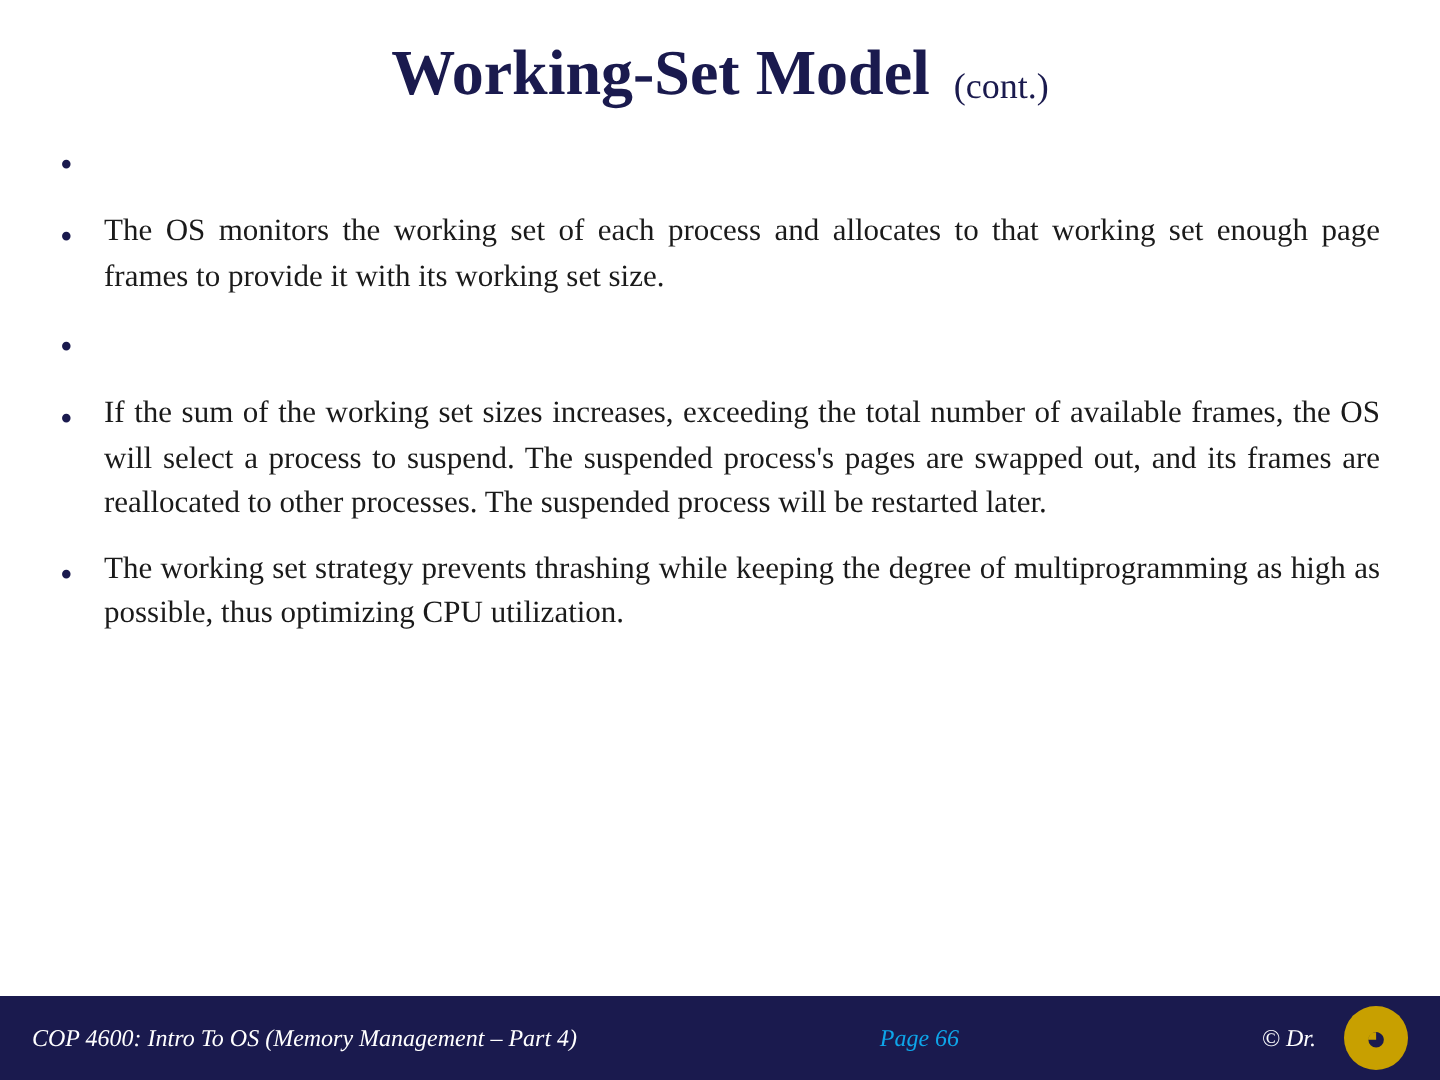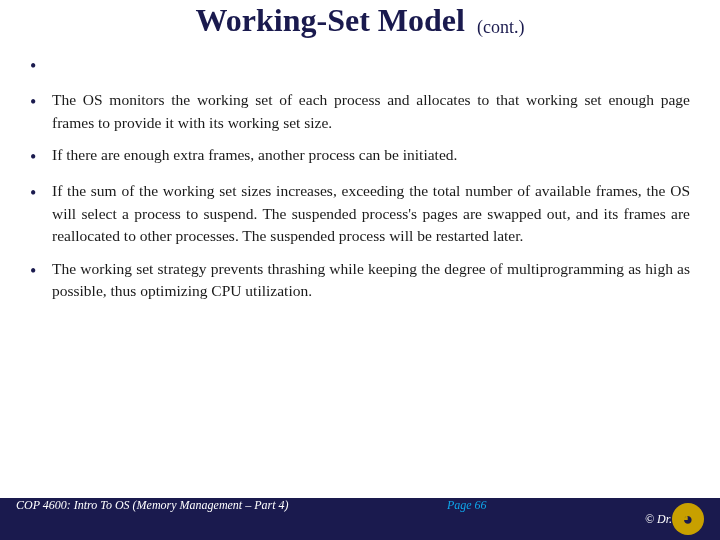--- a/index.html
+++ b/index.html
@@ -11,21 +11,21 @@
       font-family: "Times New Roman", Times, serif;
       overflow: hidden;
     }
 
     .slide {
       width: 720px;
       height: 540px;
       background: #ffffff;
       display: flex;
       flex-direction: column;
-      padding: 2px 30px 0 30px;
+      padding: 18px 30px 0 30px;
     }
 
     .title-area {
       text-align: center;
       margin-bottom: 14px;
     }
 
     .title-main {
       font-size: 32px;
       font-weight: bold;
@@ -68,20 +68,21 @@
       color: #1a1a1a;
       line-height: 1.45;
       text-align: justify;
     }
 
     .footer {
       height: 42px;
       background: #1a1a4e;
       margin: 0 -30px;
       display: flex;
+      align-items: center;
       padding: 0 16px;
       justify-content: space-between;
       margin-top: 8px;
     }
 
     .footer-left {
       font-size: 12px;
       color: #ffffff;
       font-style: italic;
       font-family: "Times New Roman", Times, serif;
@@ -94,21 +95,21 @@
       font-family: "Times New Roman", Times, serif;
     }
 
     .footer-right {
       font-size: 12px;
       color: #ffffff;
       font-style: italic;
       font-family: "Times New Roman", Times, serif;
       display: flex;
       align-items: center;
-      gap: 0;
+      gap: 14px;
     }
 
     .logo-circle {
       width: 32px;
       height: 32px;
       background: #c8a000;
       border-radius: 50%;
       display: flex;
       align-items: center;
       justify-content: center;
@@ -132,21 +133,20 @@
       <span class="bullet-dot">•</span>
     </div>
 
     <div class="bullet-item">
       <span class="bullet-dot">•</span>
       <span class="bullet-text">The OS monitors the working set of each process and allocates to that working set enough page frames to provide it with its working set size.</span>
     </div>
 
     <div class="bullet-item">
       <span class="bullet-dot">•</span>
-      <span class="bullet-text">If there are enough extra frames, another process can be initiated.</span>
     </div>
 
     <div class="bullet-item">
       <span class="bullet-dot">•</span>
       <span class="bullet-text">If the sum of the working set sizes increases, exceeding the total number of available frames, the OS will select a process to suspend.  The suspended process's pages are swapped out, and its frames are reallocated to other processes.  The suspended process will be restarted later.</span>
     </div>
 
     <div class="bullet-item">
       <span class="bullet-dot">•</span>
       <span class="bullet-text">The working set strategy prevents thrashing while keeping the degree of multiprogramming as high as possible, thus optimizing CPU utilization.</span>

